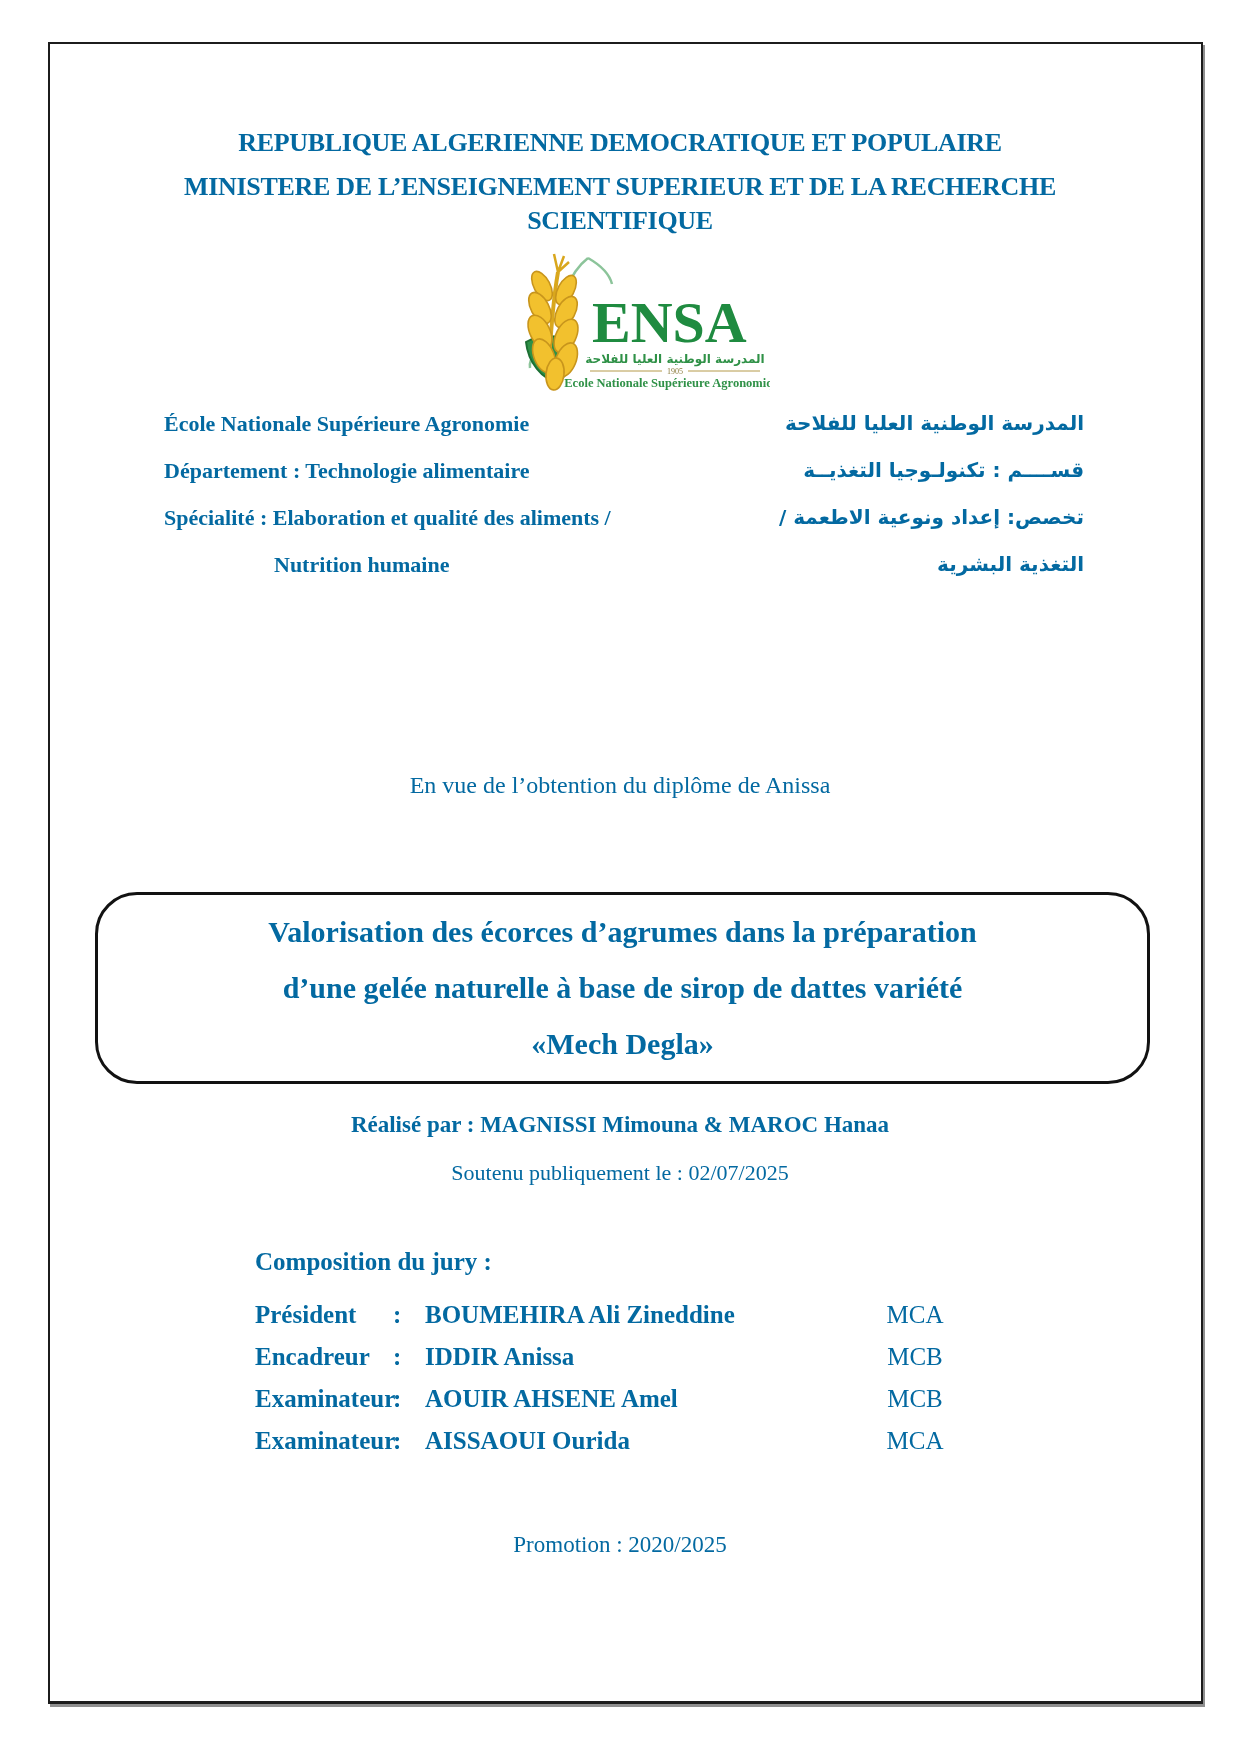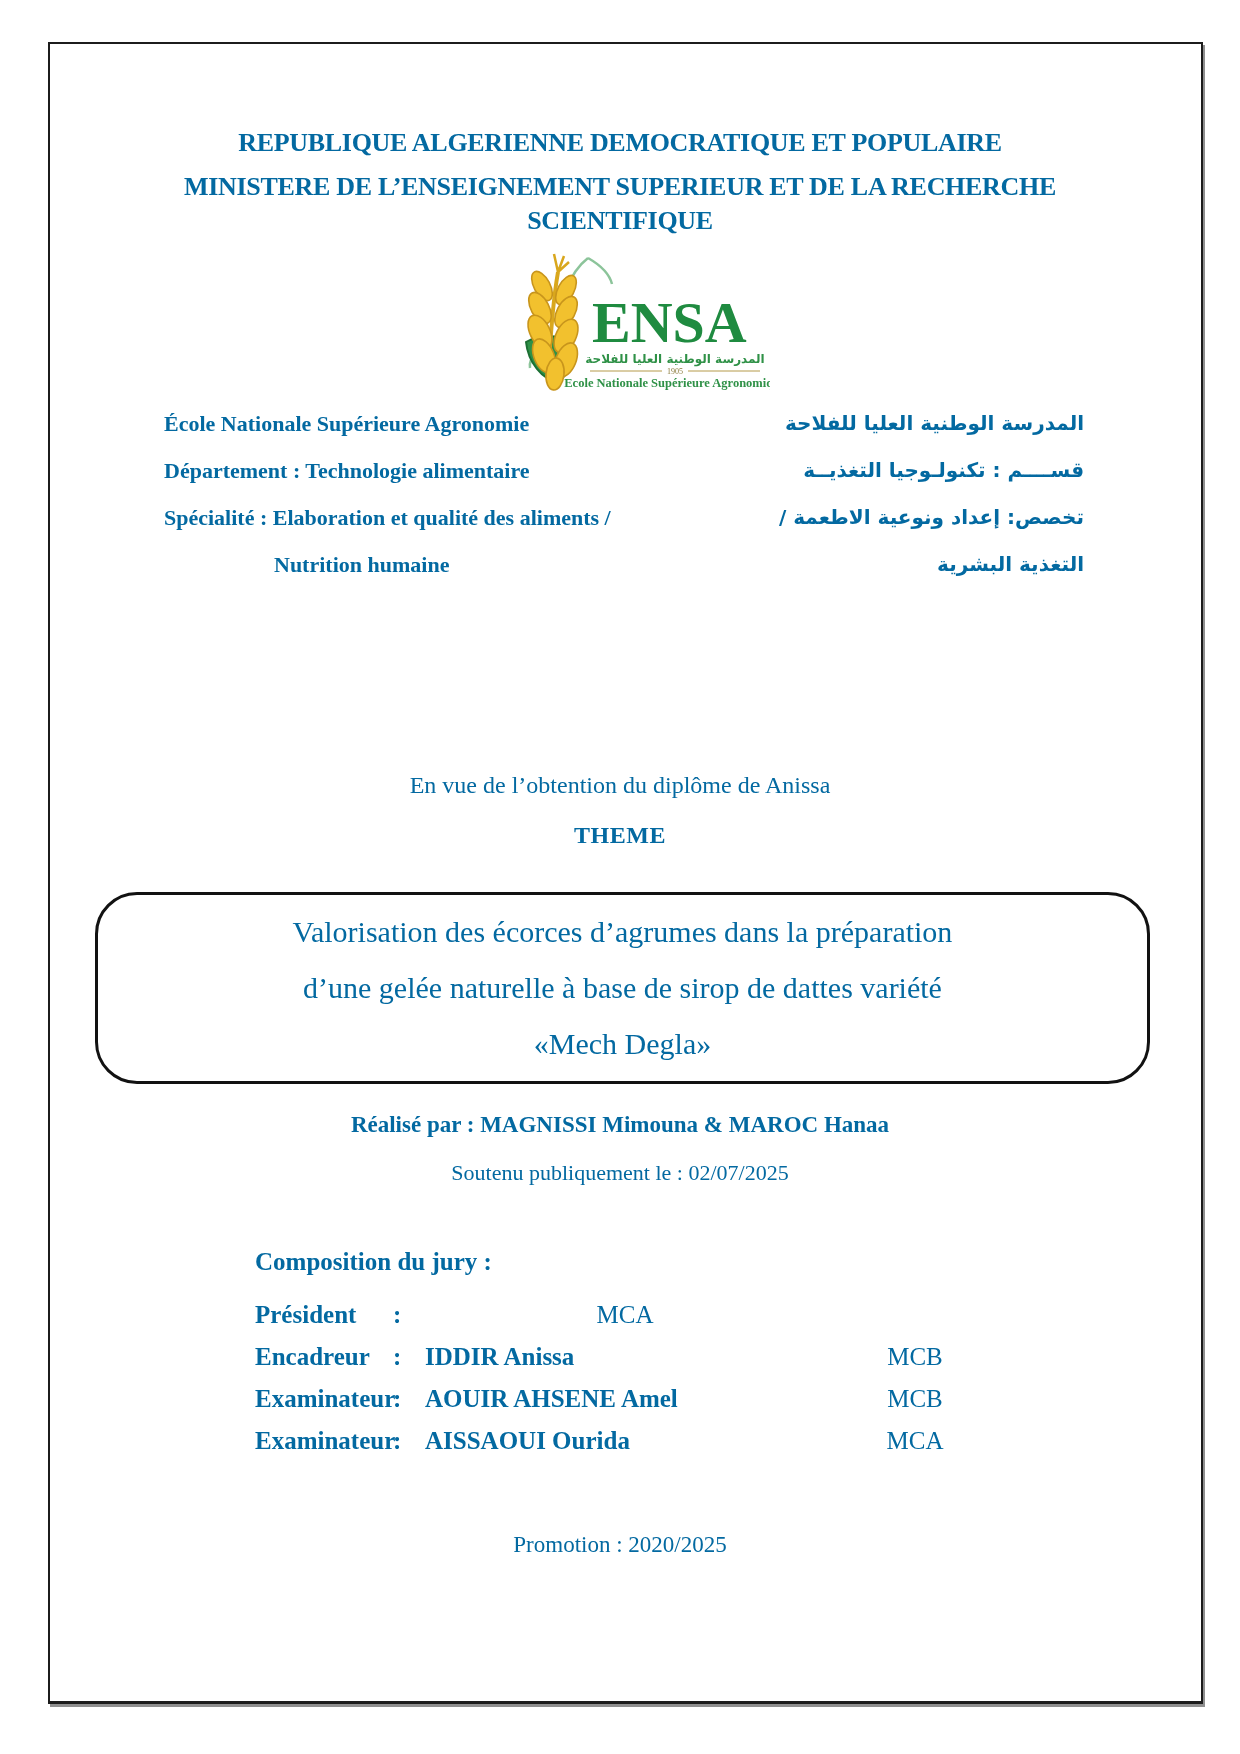--- a/index.html
+++ b/index.html
@@ -53,21 +53,21 @@
   .theme{
     position:absolute;left:0;top:822px;width:100%;
     font-size:24px;font-weight:bold;letter-spacing:0.5px;
   }
   .title-box{
     position:absolute;left:95px;top:892px;width:1055px;height:192px;
     border:3px solid #121212;border-radius:42px;
     box-sizing:border-box;
     display:flex;flex-direction:column;justify-content:center;
     text-align:center;
-    font-size:30px;font-weight:normal;line-height:56px;
+    font-size:30px;font-weight:bold;line-height:56px;
     padding:0 30px;
   }
   .realise{
     position:absolute;left:0;top:1112px;width:100%;
     font-size:23px;font-weight:bold;
   }
   .soutenu{
     position:absolute;left:0;top:1160px;width:100%;
     font-size:22px;
   }
@@ -155,37 +155,37 @@
     </div>
     <div class="info-ar">
       <div>المدرسة الوطنية العليا للفلاحة</div>
       <div>قســــم : تكنولـوجيا التغذيــة</div>
       <div>تخصص: إعداد ونوعية الاطعمة /</div>
       <div>التغذية البشرية</div>
     </div>
   </div>
 
   <div class="obtention center">En vue de l’obtention du diplôme de Anissa</div>
-  <div class="theme center">THEME</div>
 
   <div class="title-box">
     <div>Valorisation des écorces d’agrumes dans la préparation</div>
     <div>d’une gelée naturelle à base de sirop de dattes variété</div>
     <div>«Mech Degla»</div>
   </div>
 
   <div class="realise center">Réalisé par : MAGNISSI Mimouna &amp; MAROC Hanaa</div>
   <div class="soutenu center">Soutenu publiquement le : 02/07/2025</div>
 
   <div class="jury">
     <div class="jury-heading">Composition du jury :</div>
 
     <div class="jury-row">
       <span class="jury-role">Président</span>
       <span class="jury-colon">:</span>
+      <span class="jury-name">BOUMEHIRA  Ali Zineddine</span>
       <span class="jury-grade">MCA</span>
     </div>
     <div class="jury-row">
       <span class="jury-role">Encadreur</span>
       <span class="jury-colon">:</span>
       <span class="jury-name">IDDIR Anissa</span>
       <span class="jury-grade">MCB</span>
     </div>
     <div class="jury-row">
       <span class="jury-role">Examinateur</span>

